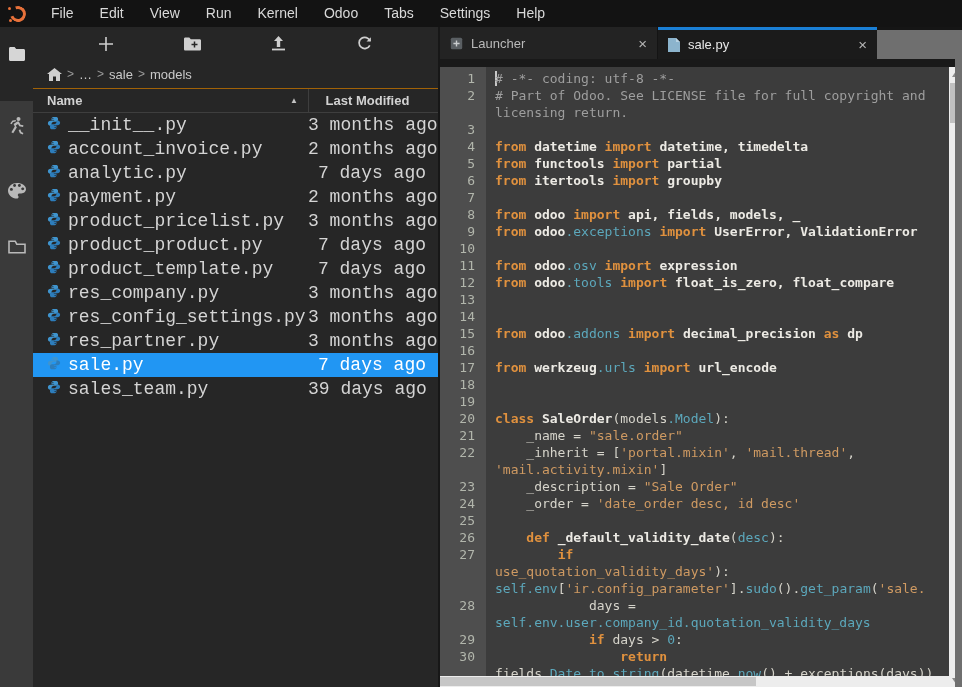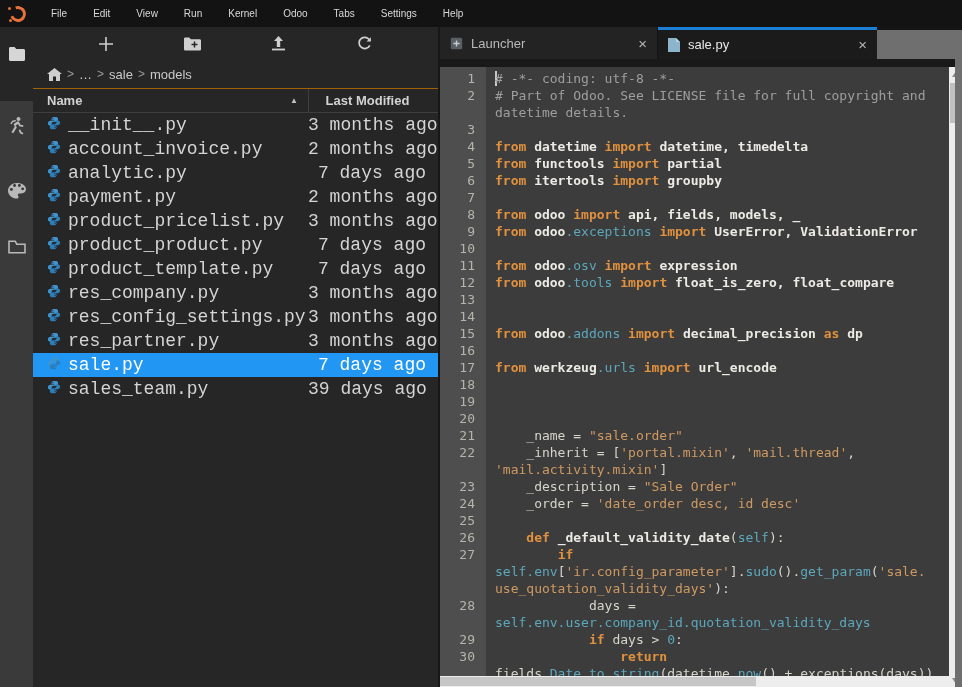--- a/index.html
+++ b/index.html
@@ -9,21 +9,21 @@
     font-family:"Liberation Sans", sans-serif; color:#d6d6d6; background:#262626;
     user-select:none;
   }
   
   .menubar { height:27px; background:#131313; display:flex; align-items:center; }
   .logo { width:20px; height:20px; margin:0 10px 0 8px; position:relative; flex:0 0 auto; }
   .logo .ring { position:absolute; inset:2px; border:3px solid #e8713a; border-radius:50%;
     border-left-color:transparent; transform:rotate(25deg); }
   .logo .dot1,.logo .dot2 { position:absolute; width:3px; height:3px; background:#e8713a; border-radius:50%; }
   .logo .dot1 { left:0; top:3px; } .logo .dot2 { left:1px; bottom:2px; }
-  .menu-item { padding:0 13px; font-size:10px; line-height:27px; color:#d9d9d9; cursor:default; }
+  .menu-item { padding:0 13px; font-size:14px; line-height:27px; color:#d9d9d9; cursor:default; }
   
   .main { display:flex; height:660px; }
   
   .iconstrip { width:33px; background:#3a3a3a; position:relative; flex:0 0 auto; }
   .iconstrip .active-seg { position:absolute; top:0; left:0; right:0; height:74px; background:#262626; }
   .strip-icon { position:absolute; left:0; width:33px; height:28px; display:flex; align-items:center; justify-content:center; }
   .strip-icon svg { display:block; }
   
   .filepanel { width:407px; background:#262626; display:flex; flex-direction:column; flex:0 0 auto; border-right:2px solid #171717; }
   .fb-toolbar { height:33px; display:flex; align-items:center; justify-content:space-around; padding:0 30px; }
@@ -328,49 +328,49 @@
             <span class="tab-close">×</span>
           </div>
           <div class="tab-filler"></div>
         </div>
       <div class="editor-gap"></div>
       <div class="editor-wrap">
         <div class="gutter-bg"></div>
         <div class="code" id="code">
             <div class="cl"><span class="ln">1</span><span class="ct"><span class="cursor"></span><span class="com"># -*- coding: utf-8 -*-</span></span></div>
             <div class="cl"><span class="ln">2</span><span class="ct"><span class="com"># Part of Odoo. See LICENSE file for full copyright and</span></span></div>
-            <div class="cl"><span class="ln"></span><span class="ct"><span class="com">datetime details.</span></span></div>
+            <div class="cl"><span class="ln"></span><span class="ct"><span class="com">licensing return.</span></span></div>
             <div class="cl"><span class="ln">3</span><span class="ct"></span></div>
             <div class="cl"><span class="ln">4</span><span class="ct"><span class="kw">from</span><span class="pl"> </span><span class="id">datetime</span><span class="pl"> </span><span class="kw">import</span><span class="pl"> </span><span class="id">datetime, timedelta</span></span></div>
             <div class="cl"><span class="ln">5</span><span class="ct"><span class="kw">from</span><span class="pl"> </span><span class="id">functools</span><span class="pl"> </span><span class="kw">import</span><span class="pl"> </span><span class="id">partial</span></span></div>
             <div class="cl"><span class="ln">6</span><span class="ct"><span class="kw">from</span><span class="pl"> </span><span class="id">itertools</span><span class="pl"> </span><span class="kw">import</span><span class="pl"> </span><span class="id">groupby</span></span></div>
             <div class="cl"><span class="ln">7</span><span class="ct"></span></div>
             <div class="cl"><span class="ln">8</span><span class="ct"><span class="kw">from</span><span class="pl"> </span><span class="id">odoo</span><span class="pl"> </span><span class="kw">import</span><span class="pl"> </span><span class="id">api, fields, models, _</span></span></div>
             <div class="cl"><span class="ln">9</span><span class="ct"><span class="kw">from</span><span class="pl"> </span><span class="id">odoo</span><span class="prop">.exceptions</span><span class="pl"> </span><span class="kw">import</span><span class="pl"> </span><span class="id">UserError, ValidationError</span></span></div>
             <div class="cl"><span class="ln">10</span></div>
             <div class="cl"><span class="ln">11</span><span class="ct"><span class="kw">from</span><span class="pl"> </span><span class="id">odoo</span><span class="prop">.osv</span><span class="pl"> </span><span class="kw">import</span><span class="pl"> </span><span class="id">expression</span></span></div>
             <div class="cl"><span class="ln">12</span><span class="ct"><span class="kw">from</span><span class="pl"> </span><span class="id">odoo</span><span class="prop">.tools</span><span class="pl"> </span><span class="kw">import</span><span class="pl"> </span><span class="id">float_is_zero, float_compare</span></span></div>
             <div class="cl"><span class="ln">13</span><span class="ct"></span></div>
             <div class="cl"><span class="ln">14</span><span class="ct"></span></div>
             <div class="cl"><span class="ln">15</span><span class="ct"><span class="kw">from</span><span class="pl"> </span><span class="id">odoo</span><span class="prop">.addons</span><span class="pl"> </span><span class="kw">import</span><span class="pl"> </span><span class="id">decimal_precision</span><span class="pl"> </span><span class="kw">as</span><span class="pl"> </span><span class="id">dp</span></span></div>
             <div class="cl"><span class="ln">16</span><span class="ct"></span></div>
             <div class="cl"><span class="ln">17</span><span class="ct"><span class="kw">from</span><span class="pl"> </span><span class="id">werkzeug</span><span class="prop">.urls</span><span class="pl"> </span><span class="kw">import</span><span class="pl"> </span><span class="id">url_encode</span></span></div>
             <div class="cl"><span class="ln">18</span><span class="ct"></span></div>
             <div class="cl"><span class="ln">19</span><span class="ct"></span></div>
-            <div class="cl"><span class="ln">20</span></div>
+            <div class="cl"><span class="ln">20</span><span class="ct"><span class="kw">class</span><span class="pl"> </span><span class="id">SaleOrder</span><span class="pl">(models</span><span class="prop">.Model</span><span class="pl">):</span></span></div>
             <div class="cl"><span class="ln">21</span><span class="ct"><span class="pl">    _name = </span><span class="str">"sale.order"</span></span></div>
             <div class="cl"><span class="ln">22</span><span class="ct"><span class="pl">    _inherit = [</span><span class="str">'portal.mixin'</span><span class="pl">, </span><span class="str">'mail.thread'</span><span class="pl">,</span></span></div>
             <div class="cl"><span class="ln"></span><span class="ct"><span class="str">'mail.activity.mixin'</span><span class="pl">]</span></span></div>
             <div class="cl"><span class="ln">23</span><span class="ct"><span class="pl">    _description = </span><span class="str">"Sale Order"</span></span></div>
             <div class="cl"><span class="ln">24</span><span class="ct"><span class="pl">    _order = </span><span class="str">'date_order desc, id desc'</span></span></div>
             <div class="cl"><span class="ln">25</span><span class="ct"></span></div>
-            <div class="cl"><span class="ln">26</span><span class="ct"><span class="pl">    </span><span class="kw">def</span><span class="pl"> </span><span class="id">_default_validity_date</span><span class="pl">(</span><span class="prop">self</span><span class="pl">):</span></span></div>
+            <div class="cl"><span class="ln">26</span><span class="ct"><span class="pl">    </span><span class="kw">def</span><span class="pl"> </span><span class="id">_default_validity_date</span><span class="pl">(</span><span class="prop">desc</span><span class="pl">):</span></span></div>
             <div class="cl"><span class="ln">27</span><span class="ct"><span class="pl">        </span><span class="kw">if</span></span></div>
+            <div class="cl"><span class="ln"></span><span class="ct"><span class="str">use_quotation_validity_days'</span><span class="pl">):</span></span></div>
             <div class="cl"><span class="ln"></span><span class="ct"><span class="prop">self.env</span><span class="pl">[</span><span class="str">'ir.config_parameter'</span><span class="pl">].</span><span class="prop">sudo</span><span class="pl">().</span><span class="prop">get_param</span><span class="pl">(</span><span class="str">'sale.</span></span></div>
-            <div class="cl"><span class="ln"></span><span class="ct"><span class="str">use_quotation_validity_days'</span><span class="pl">):</span></span></div>
             <div class="cl"><span class="ln">28</span><span class="ct"><span class="pl">            days =</span></span></div>
             <div class="cl"><span class="ln"></span><span class="ct"><span class="prop">self.env.user.company_id.quotation_validity_days</span></span></div>
             <div class="cl"><span class="ln">29</span><span class="ct"><span class="pl">            </span><span class="kw">if</span><span class="pl"> days &gt; </span><span class="num">0</span><span class="pl">:</span></span></div>
             <div class="cl"><span class="ln">30</span><span class="ct"><span class="pl">                </span><span class="kw">return</span></span></div>
             <div class="cl"><span class="ln"></span><span class="ct"><span class="pl">fields</span><span class="prop">.Date.to_string</span><span class="pl">(datetime.</span><span class="prop">now</span><span class="pl">() + exceptions(days))</span></span></div>
           </div>
         <div class="hscroll">
             <div class="hthumb"></div>
           </div>
         <div class="vscroll">

